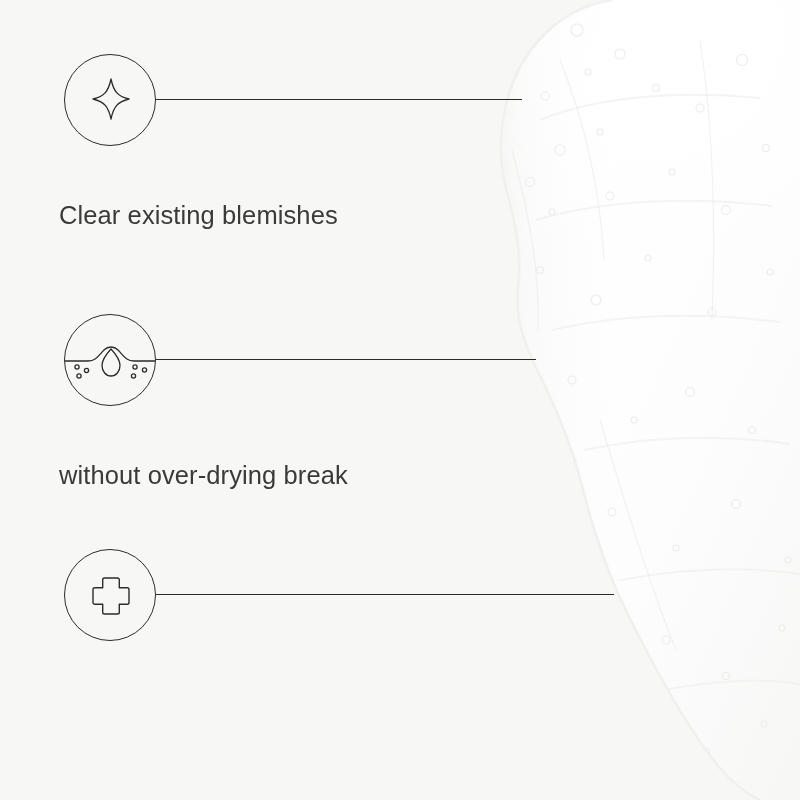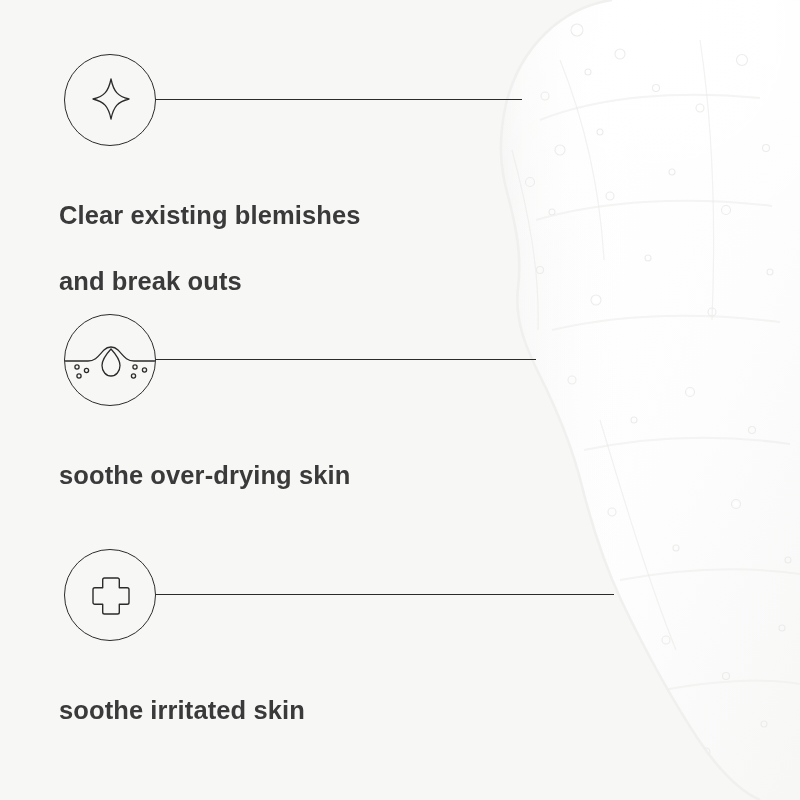--- a/index.html
+++ b/index.html
@@ -75,21 +75,21 @@
 
   .feature-text {
     position: absolute;
     left: 59px;
     top: 112px;
     width: 430px;
     font-size: 25.5px;
     line-height: 33px;
     letter-spacing: 0.1px;
     color: #3a3a3a;
-    font-weight: 700;
+    font-weight: 400;
     white-space: pre-line;
   }
   .feature-text .line { display: block; }
 </style>
 </head>
 <body>
 
 <div id="stage">
 
   <svg id="blob-layer" viewBox="0 0 800 800" preserveAspectRatio="none" aria-hidden="true">
@@ -206,21 +206,20 @@
         <path d="M 46 24
                  C 48.6 36.4, 52.6 41.2, 64 44
                  C 52.6 46.8, 48.6 51.6, 46 64
                  C 43.4 51.6, 39.4 46.8, 28 44
                  C 39.4 41.2, 43.4 36.4, 46 24 Z" fill="none" stroke="#2b2b2b" stroke-width="1.3" stroke-linejoin="round"></path>
       </svg>
     </div>
     <div class="connector" id="connector-0"></div>
     <div class="feature-text">
       <span class="line">Clear existing blemishes</span>
-      <span class="line">and break outs</span>
     </div>
   </div>
 
   <div class="feature" id="feature-1">
     <div class="icon-circle">
       <svg viewBox="0 0 92 92" aria-hidden="true">
         <g fill="none" stroke="#2b2b2b" stroke-width="1.3" stroke-linecap="round">
 
           <path d="M 0 46
                    L 23 46
@@ -240,21 +239,21 @@
           <circle cx="14" cy="61" r="2.1"></circle>
 
           <circle cx="70" cy="52" r="2.1"></circle>
           <circle cx="79.5" cy="55" r="2.1"></circle>
           <circle cx="68.5" cy="61" r="2.1"></circle>
         </g>
       </svg>
     </div>
     <div class="connector" id="connector-1"></div>
     <div class="feature-text">
-      <span class="line">soothe over-drying skin</span>
+      <span class="line">without over-drying break</span>
     </div>
   </div>
 
   <div class="feature" id="feature-2">
     <div class="icon-circle">
       <svg viewBox="0 0 92 92" aria-hidden="true">
         <path d="M 39.5 28
                  L 52.5 28
                  A 1.8 1.8 0 0 1 54.3 29.8
                  L 54.3 37.7
@@ -272,17 +271,16 @@
                  A 1.8 1.8 0 0 1 28 52.5
                  L 28 39.5
                  A 1.8 1.8 0 0 1 29.8 37.7
                  L 37.7 37.7
                  L 37.7 29.8
                  A 1.8 1.8 0 0 1 39.5 28 Z" fill="none" stroke="#2b2b2b" stroke-width="1.4" stroke-linejoin="round"></path>
       </svg>
     </div>
     <div class="connector" id="connector-2"></div>
     <div class="feature-text">
-      <span class="line">soothe irritated skin</span>
     </div>
   </div>
 
 </div>
 
 </body></html>

